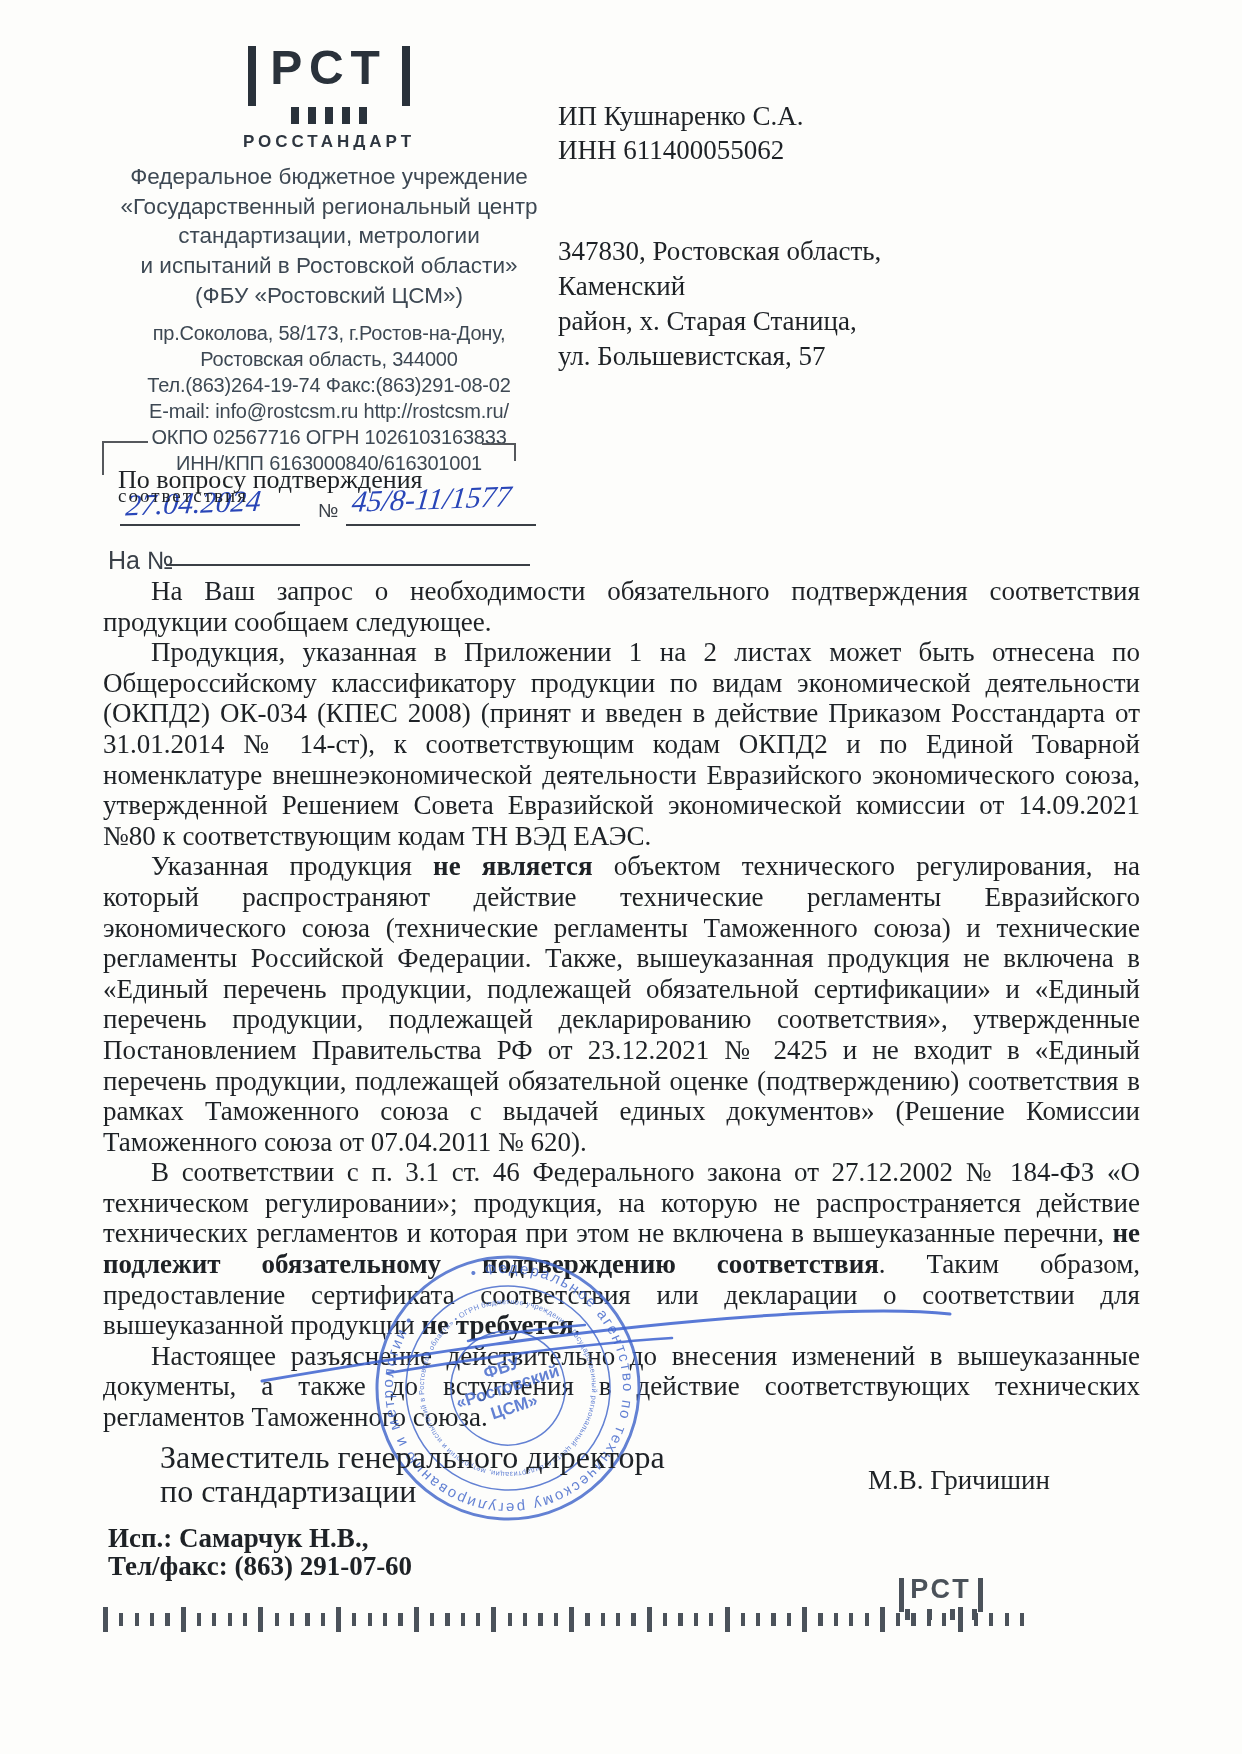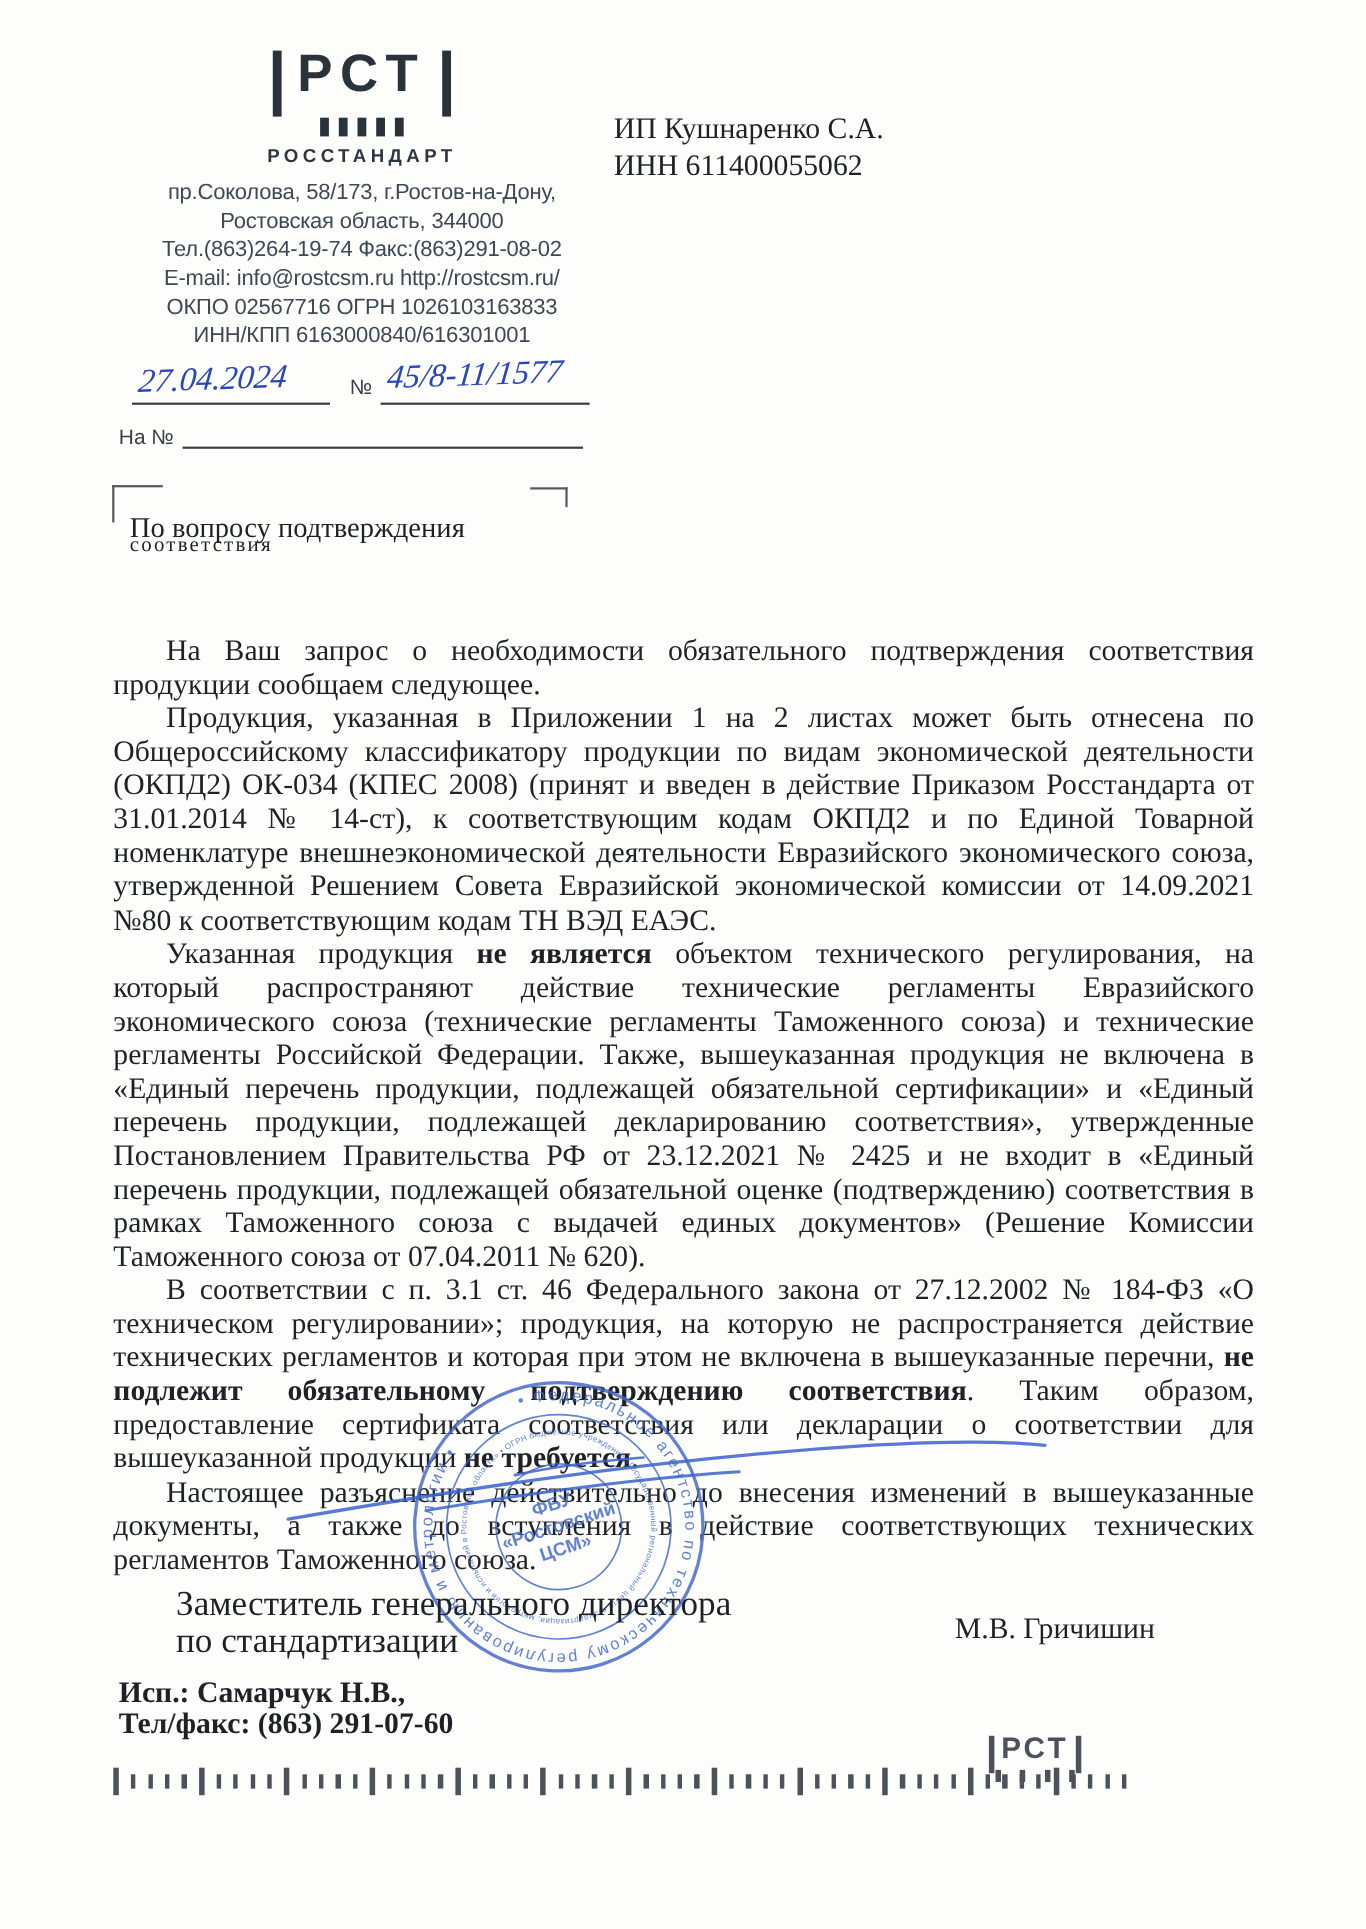--- a/index.html
+++ b/index.html
@@ -23,21 +23,21 @@
 
   .dateRow{position:relative;margin-top:10px;height:48px;text-align:left;}
   .hand{font-family:"Liberation Serif",serif;font-style:italic;color:#2946b8;font-size:30px;
         transform:rotate(-2deg) skewX(-8deg);display:inline-block;}
   .dateRow .d{position:absolute;left:26px;top:0;}
   .dateRow .dl{position:absolute;left:20px;top:38px;width:180px;border-bottom:2px solid #3a3f45;}
   .dateRow .no{position:absolute;left:218px;top:14px;font-size:19px;color:#3a4048;}
   .dateRow .n{position:absolute;left:252px;top:-4px;}
   .dateRow .nl{position:absolute;left:246px;top:38px;width:190px;border-bottom:2px solid #3a3f45;}
   .refRow{position:relative;margin-top:12px;height:26px;text-align:left;}
-  .refRow .lbl{position:absolute;left:8px;top:0;font-size:19px;color:#3a4048;}
+  .refRow .lbl{position:absolute;left:8px;top:0;font-size:25px;color:#3a4048;}
   .refRow .ln{position:absolute;left:66px;top:18px;right:28px;border-bottom:2px solid #3a3f45;}
 
   
   .rcpt{position:absolute;left:558px;top:100px;width:452px;text-align:left;font-size:27px;line-height:1.25;}
   .rcpt .addr2{margin-top:66px;line-height:1.3;}
 
   
   .subj{position:absolute;left:100px;top:441px;width:420px;height:78px;}
   .subj .bl{position:absolute;left:2px;top:0;width:44px;height:32px;
             border-top:2px solid #55585c;border-left:2px solid #55585c;}
@@ -97,20 +97,27 @@
       <div class="vbar r"></div>
       <div class="ticks">
           <div></div>
           <div></div>
           <div></div>
           <div></div>
           <div></div>
         </div>
     </div>
     <div class="agency">РОССТАНДАРТ</div>
+    <div class="org">
+      <div>Федеральное бюджетное учреждение</div>
+      <div>«Государственный региональный центр</div>
+      <div>стандартизации, метрологии</div>
+      <div>и испытаний в Ростовской области»</div>
+      <div>(ФБУ «Ростовский ЦСМ»)</div>
+    </div>
     <div class="addr">
       <div>пр.Соколова, 58/173, г.Ростов-на-Дону,</div>
       <div>Ростовская область, 344000</div>
       <div>Тел.(863)264-19-74 Факс:(863)291-08-02</div>
       <div>E-mail: info@rostcsm.ru   http://rostcsm.ru/</div>
       <div>ОКПО 02567716  ОГРН 1026103163833</div>
       <div>ИНН/КПП 6163000840/616301001</div>
     </div>
     <div class="dateRow">
       <span class="hand d">27.04.2024</span>
@@ -121,20 +128,25 @@
     </div>
     <div class="refRow">
       <span class="lbl">На №</span>
       <span class="ln"></span>
     </div>
   </div>
 
   <div class="rcpt">
     <div>ИП Кушнаренко С.А.</div>
     <div>ИНН 611400055062</div>
+    <div class="addr2">
+      <div>347830, Ростовская область, Каменский</div>
+      <div>район, х. Старая Станица,</div>
+      <div>ул. Большевистская, 57</div>
+    </div>
   </div>
 
   <div class="subj">
     <div class="bl"></div>
     <div class="br"></div>
     <div class="s1">По вопросу подтверждения</div>
     <div class="s2">соответствия</div>
   </div>
 
   <div class="body">

